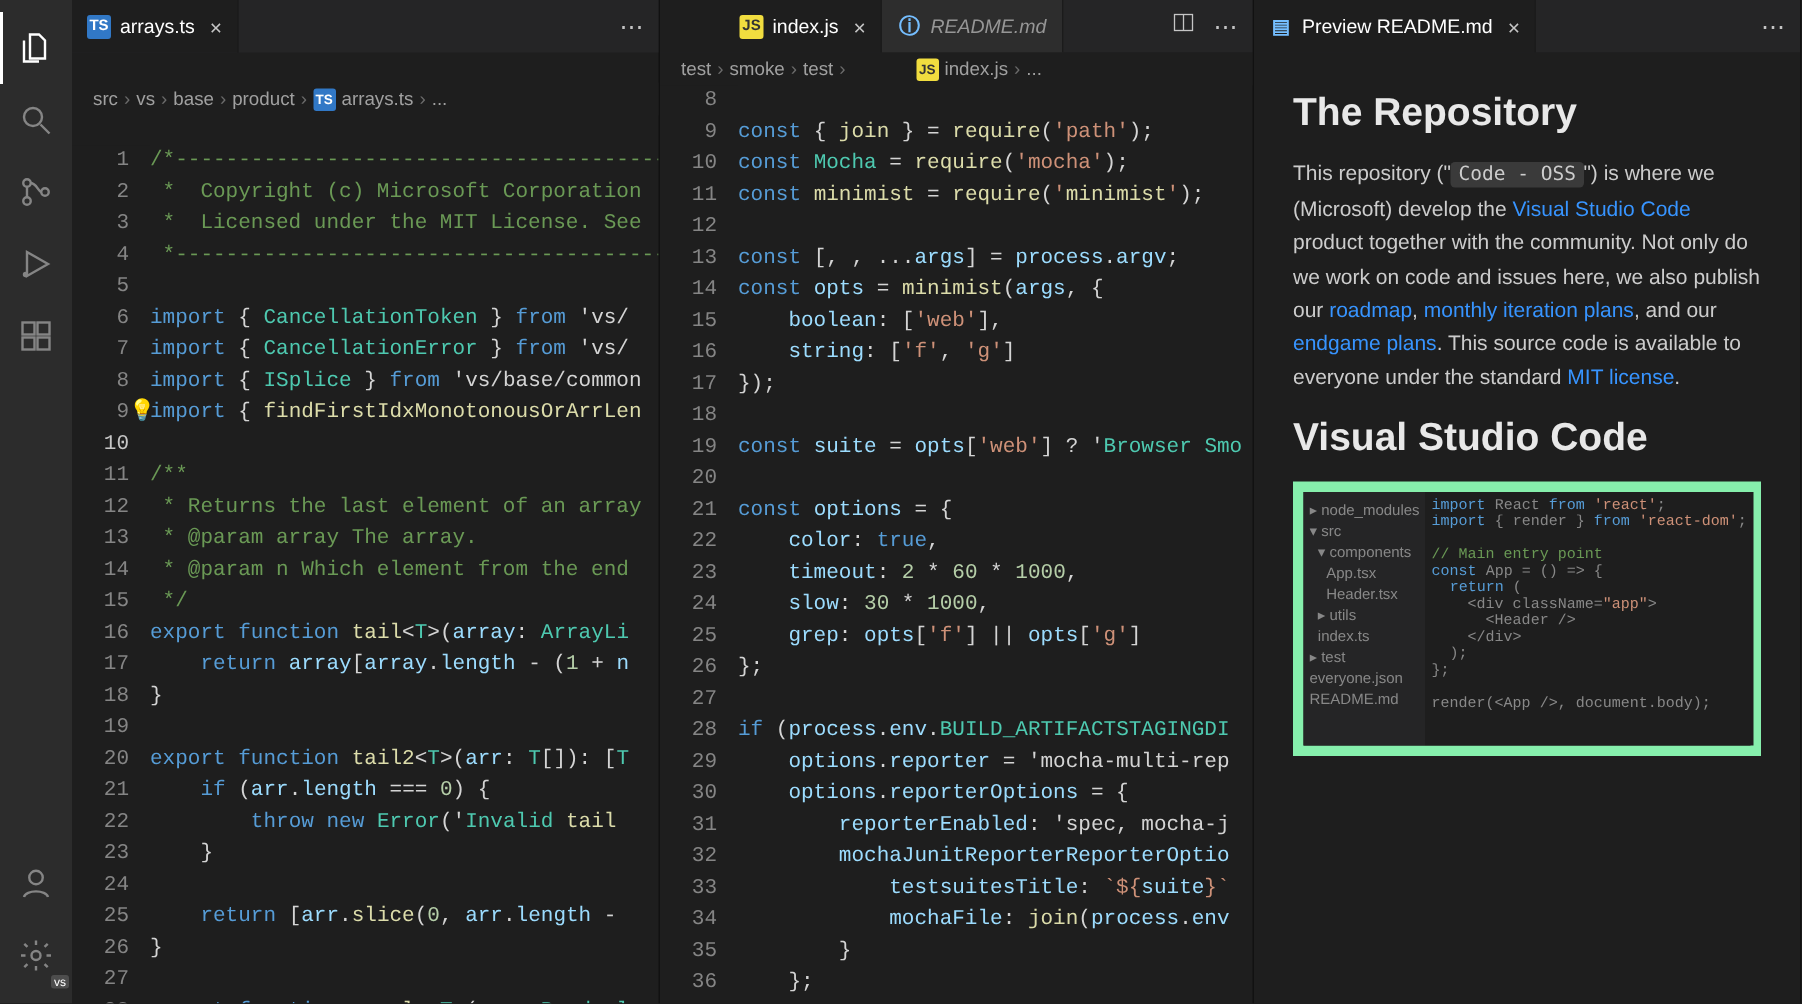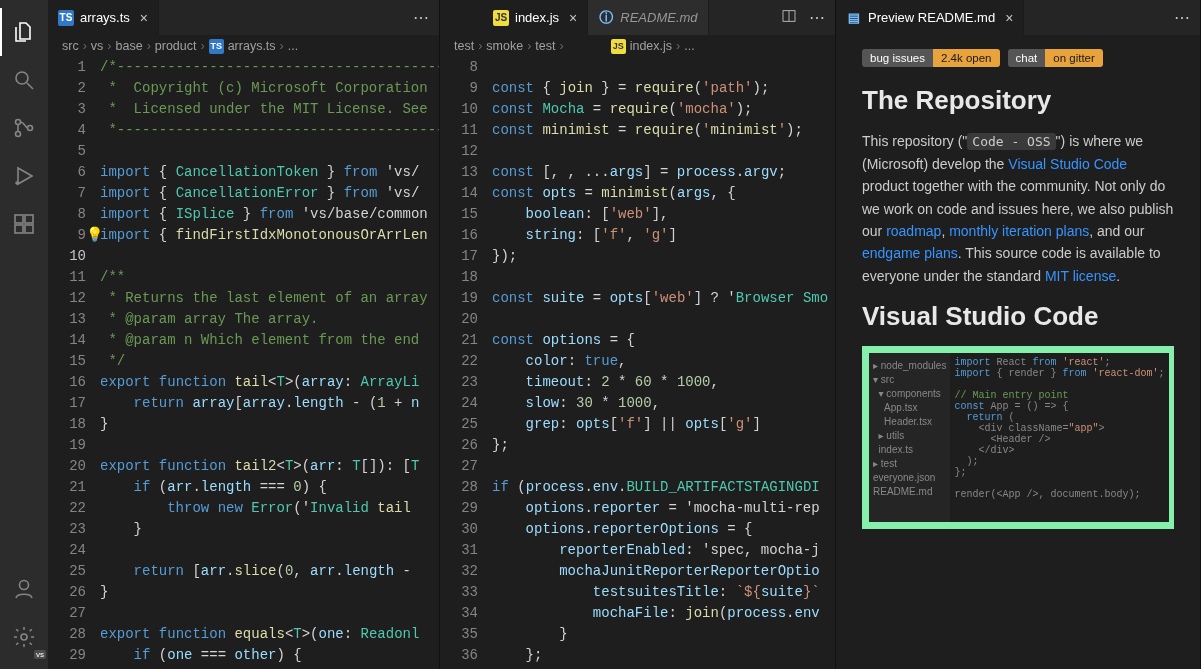--- a/index.html
+++ b/index.html
@@ -46,21 +46,21 @@
     flex: 1;
     display: flex;
     min-width: 0;
   }
   .editor-group {
     display: flex;
     flex-direction: column;
     min-width: 0;
     border-right: 1px solid #111;
   }
-  .editor-group.g1 { width: 392px; }
+  .editor-group.g1 { width: 392px; gap: 20px; }
   .editor-group.g2 { width: 396px; }
   .editor-group.g3 { flex: 1; }
 
   
   .tabs {
     height: 35px;
     background: #252526;
     display: flex;
     align-items: stretch;
   }
@@ -368,30 +368,20 @@
       <div class="tab active">
         <span class="file-icon preview">▤</span>
         <span>Preview README.md</span>
         <span class="close">×</span>
       </div>
       <div class="actions">
         <span>⋯</span>
       </div>
     </div>
     <div class="preview-body">
-      <div class="badges" id="badges">
-          <div class="badge">
-            <span class="l">bug issues</span>
-            <span class="r">2.4k open</span>
-          </div>
-          <div class="badge">
-            <span class="l">chat</span>
-            <span class="r">on gitter</span>
-          </div>
-        </div>
       <h1>The Repository</h1>
       <p>
         <span>This repository ("</span><code>Code - OSS</code><span>") is where we (Microsoft) develop the </span><a href="#">Visual Studio Code</a><span> product together with the community. Not only do we work on code and issues here, we also publish our </span><a href="#">roadmap</a><span>, </span><a href="#">monthly iteration plans</a><span>, and our </span><a href="#">endgame plans</a><span>. This source code is available to everyone under the standard </span><a href="#">MIT license</a><span>.</span>
       </p>
       <h1>Visual Studio Code</h1>
       <div class="screenshot-img">
         <div class="sg-side"></div>
         <div class="sg-expl">
           <div>▸ node_modules</div>
             <div>▾ src</div>

